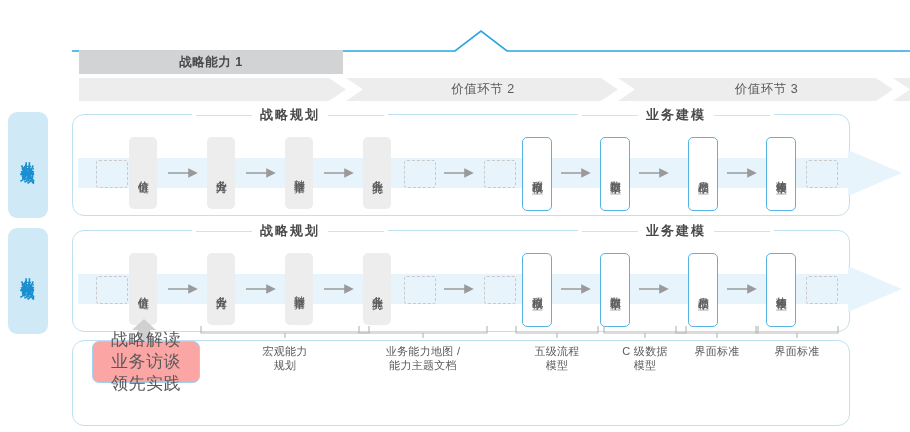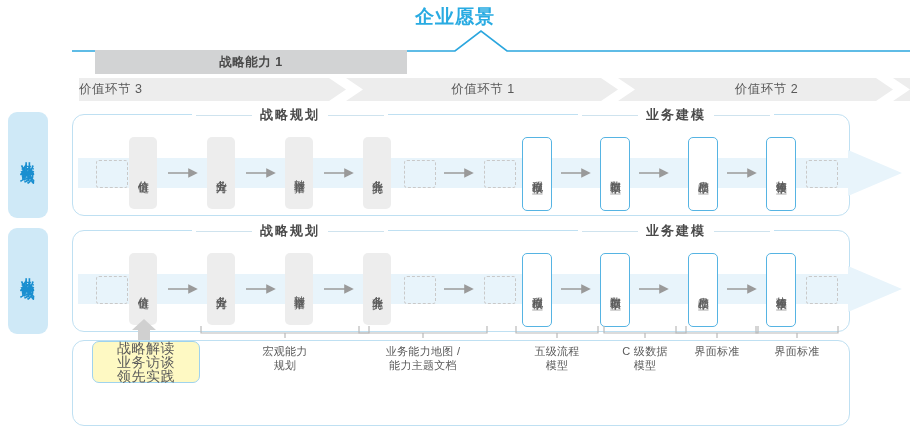--- a/index.html
+++ b/index.html
@@ -18,21 +18,21 @@
   }
   .caret-line{position:absolute;left:72px;top:30px;width:838px;height:24px;}
 
   
   .cap-row{position:absolute;left:79px;top:50px;width:831px;height:24px;}
   .cap-seg{
     position:absolute;top:0;height:24px;background:#d2d3d4;
     display:flex;align-items:center;justify-content:center;
     font-size:12.5px;font-weight:bold;color:#4a4a4a;letter-spacing:.5px;
   }
-  .cap-seg:nth-child(1){left:16px;width:312px;}
+  .cap-seg:nth-child(1){left:0;width:264px;}
   .cap-seg:nth-child(2){left:272px;width:264px;}
   .cap-seg:nth-child(3){left:544px;width:287px;}
 
   
   .vc-row{position:absolute;left:79px;top:78px;width:831px;height:23px;}
   .vc-bg{position:absolute;inset:0;background:#ededed;}
   .vc-lbl{
     position:absolute;top:0;height:23px;display:flex;align-items:center;
     justify-content:center;font-size:12.5px;color:#595959;letter-spacing:.5px;
   }
@@ -97,53 +97,51 @@
   .tool-band{
     position:absolute;left:72px;top:340px;width:776px;height:84px;
     border:1.4px solid #bfe0f2;border-radius:12px;background:#ffffff;
   }
   .tool-title{
     position:absolute;left:0;top:388px;width:910px;text-align:center;
     font-size:17px;font-weight:bold;color:#4a4a4a;letter-spacing:3px;
   }
   .tool-box{
     position:absolute;left:92px;top:341px;width:106px;height:40px;
-    border:1.3px solid #9fd3ee;border-radius:7px;background:#fef9c3;
+    border:1.3px solid #9fd3ee;border-radius:7px;background:#fca5a5;
     display:flex;align-items:center;justify-content:center;
-    font-size:14px;line-height:14px;color:#5a5a5a;text-align:center;
+    font-size:17px;line-height:22px;color:#5a5a5a;text-align:center;
     letter-spacing:.5px;
   }
   .tool-lbl{
     position:absolute;font-size:11px;line-height:13.5px;color:#5a5a5a;
     text-align:center;letter-spacing:.3px;
   }
   .bracket{position:absolute;height:12px;}
   .up-arrow{position:absolute;}
   svg{overflow:visible;}
 </style>
 </head>
 <body>
 
 <div id="stage">
 
   <div class="top-titles">
-    <div>企业愿景</div>
   </div>
 
   <svg class="caret-line" viewBox="0 0 838 24" width="838" height="24">
     <path d="M0 21 L383 21 L409 1 L435 21 L838 21" fill="none" stroke="#2BA6DE" stroke-width="1.6"></path>
   </svg>
 
   <div class="cap-row">
     <div class="cap-seg">战略能力 1</div>
   </div>
 
   <div class="vc-row">
     <div class="vc-bg"></div>
-    <div class="vc-lbl">价值环节 1</div>
     <div class="vc-lbl">价值环节 2</div>
     <div class="vc-lbl">价值环节 3</div>
     <div class="vc-notch" style="left:250px;"></div>
     <div class="vc-notch" style="left:522px;"></div>
     <div class="vc-notch" style="left:797px;"></div>
   </div>
 
   <div class="side-chip" id="chip1">
     <span>业务领域 1</span>
   </div>

